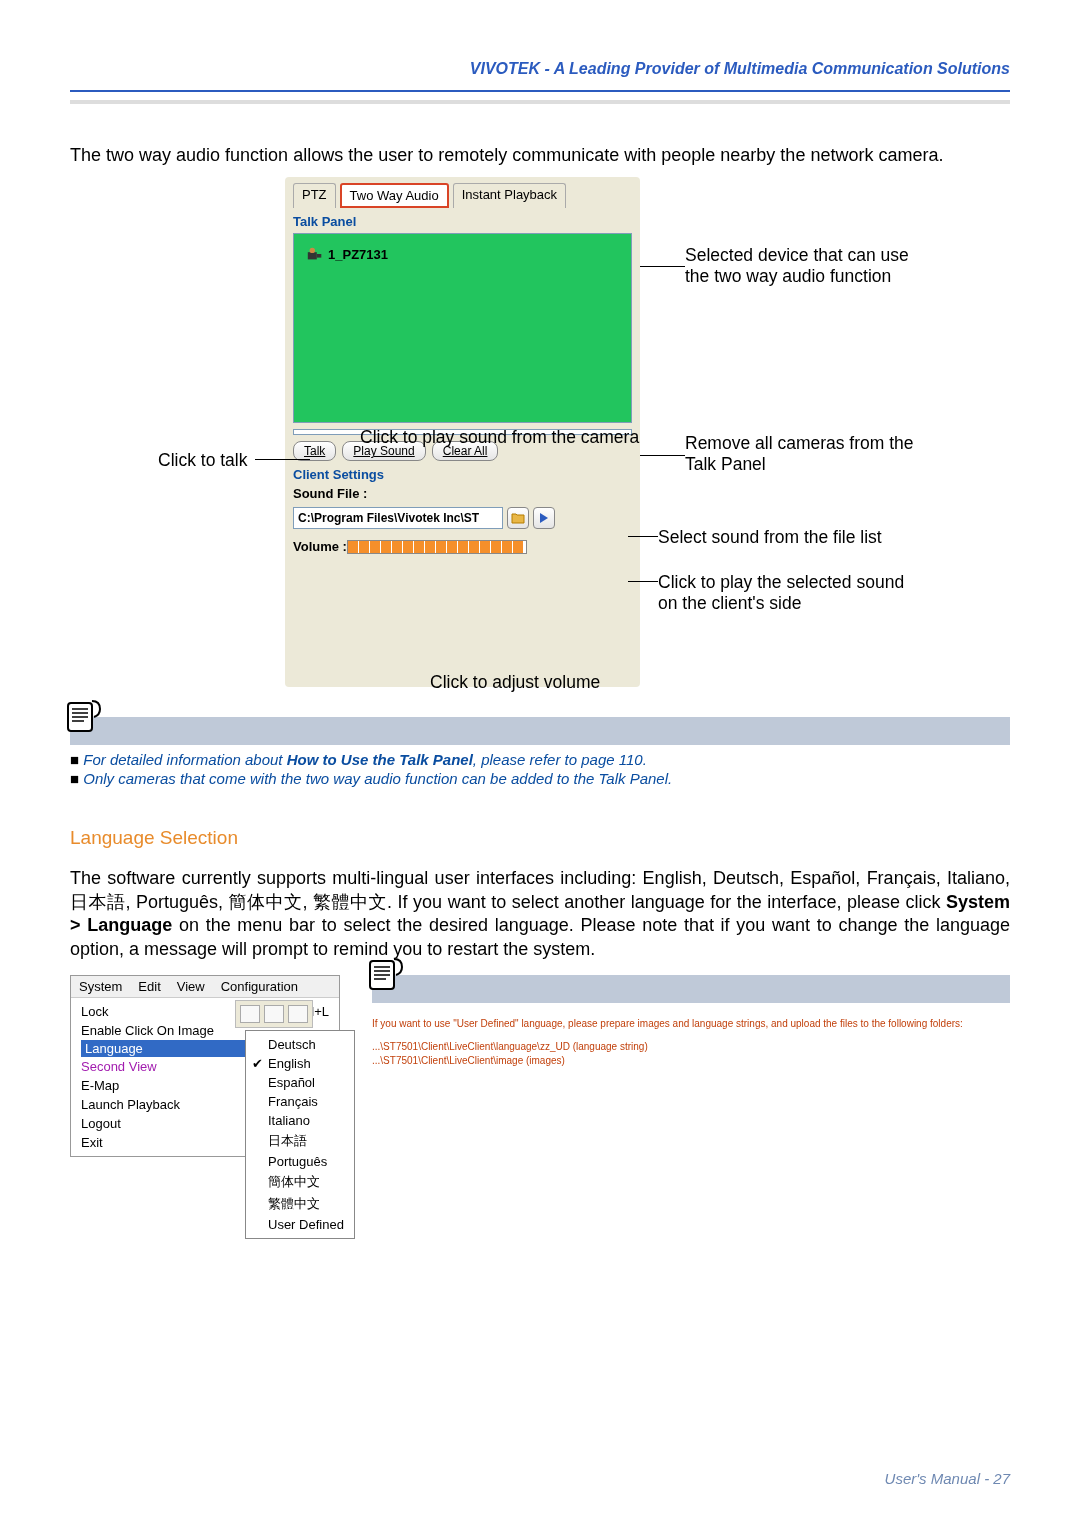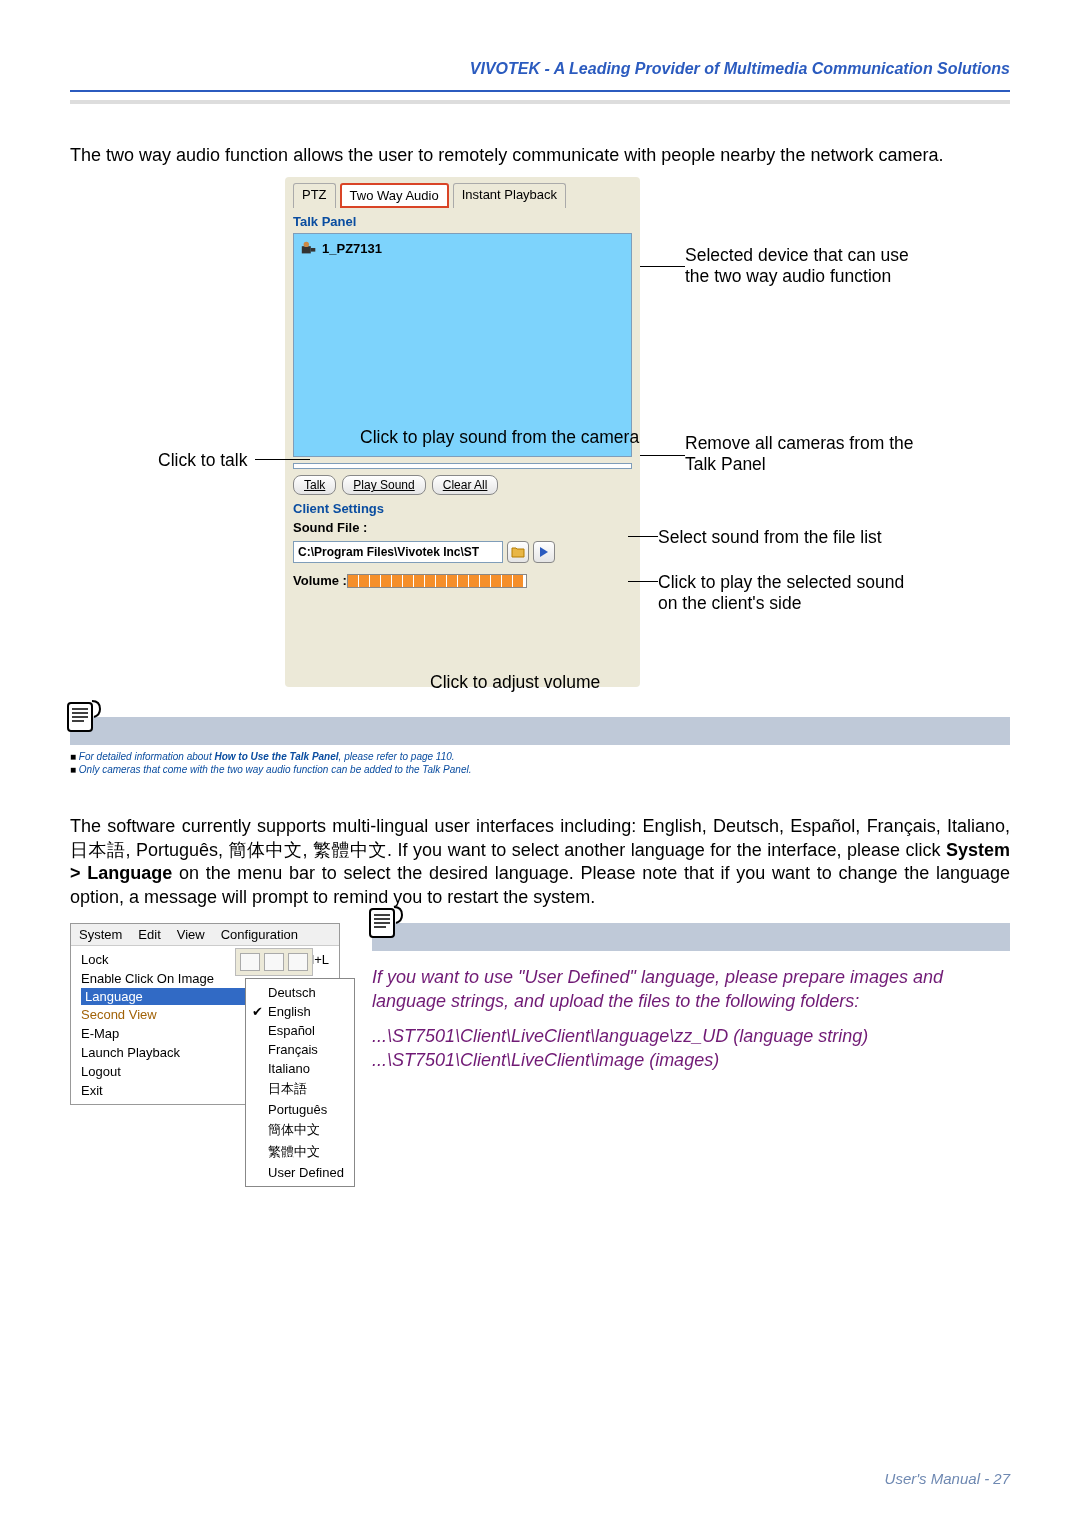--- a/index.html
+++ b/index.html
@@ -74,24 +74,24 @@
     border: 2px solid #D94426;
     background: #fff;
   }
   .group-label {
     color: #0A4DA0;
     font-weight: bold;
     font-size: 13px;
     margin: 6px 0 4px 0;
   }
   .talk-box {
-    background: #7dd3fc;
+    background: #22c55e;
     border: 1px solid #7F9DB9;
-    height: 224px;
-    padding: 6px;
+    height: 190px;
+    padding: 12px;
     position: relative;
   }
   .device-row {
     display: flex;
     align-items: center;
     gap: 4px;
     font-size: 13px;
     font-weight: bold;
   }
   .device-icon {
@@ -187,21 +187,21 @@
     height: 44px;
   }
   .note-icon svg { width: 100%; height: 100%; }
   .note-bullets {
     margin-top: 6px;
     margin-bottom: 40px;
   }
   .note-bullets div {
     color: #0A4DA0;
     font-style: italic;
-    font-size: 10px;
+    font-size: 15px;
     margin-bottom: 2px;
   }
   .note-bullets .bullet::before {
     content: "■ ";
     color: #000;
     font-style: normal;
   }
   .lang-section {
     display: flex;
     gap: 32px;
@@ -234,44 +234,43 @@
   .menu-hi {
     background: #316AC5;
     color: #fff;
     padding: 1px 4px;
     display: flex;
     justify-content: space-between;
   }
   .menu-hi::after {
     content: "▸";
   }
-  .menu-disabled { color: #a16207; }
+  .menu-disabled { color: #a21caf; }
   .submenu {
     position: absolute;
     left: 174px;
     top: 54px;
     background: #fff;
     border: 1px solid #888;
     font-size: 13px;
     padding: 4px 0;
     width: 110px;
   }
   .submenu div { padding: 2px 10px 2px 22px; position: relative; }
   .submenu .checked::before {
     content: "✔";
     position: absolute;
     left: 6px;
   }
   .lang-right {
     flex: 1;
   }
   .lang-note {
-    color: #701a75;
-    font-style: italic;
-    font-size: 18px;
+    color: #c2410c;
+    font-size: 10px;
     line-height: 1.35;
   }
   .footer {
     position: absolute;
     bottom: 40px;
     right: 70px;
     color: #6F89B2;
     font-style: italic;
     font-size: 15px;
   }
@@ -386,20 +385,21 @@
         </svg>
     </div>
   </div>
   <div class="note-bullets">
     <div class="bullet">
       <span>For detailed information about </span><b>How to Use the Talk Panel</b><span>, please refer to page 110.</span>
     </div>
     <div class="bullet">Only cameras that come with the two way audio function can be added to the Talk Panel.</div>
   </div>
 
+  <div class="section-title">Language Selection</div>
   <p class="body-text">
     <span>The software currently supports multi-lingual user interfaces including: English, Deutsch, Español, Français, Italiano, 日本語, Português, 簡体中文, 繁體中文. If you want to select another language for the interface, please click </span><b>System &gt; Language</b><span> on the menu bar to select the desired language. Please note that if you want to change the language option, a message will prompt to remind you to restart the system.</span>
   </p>
 
   <div class="lang-section" style="margin-top:14px;">
     <div class="menu-wrap">
       <div class="menu-img">
         <div class="menu-bar">
           <span>System</span>
           <span>Edit</span>

